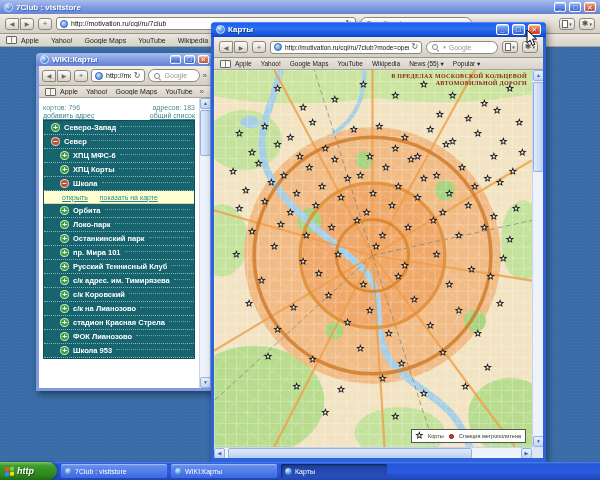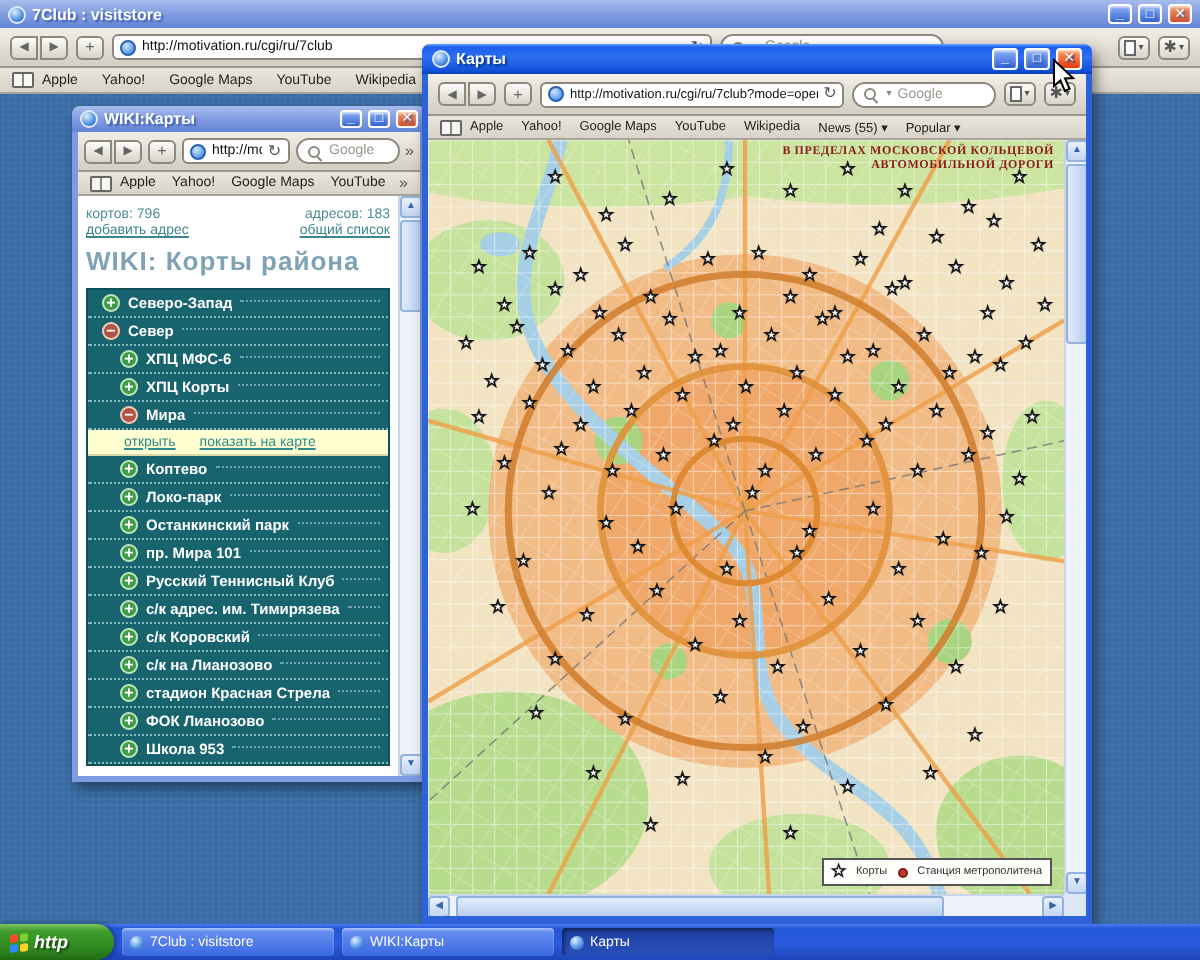--- a/index.html
+++ b/index.html
@@ -245,49 +245,48 @@
     <div class="content">
       <div class="wiki-inner">
         <div class="stats-row">
           <span>кортов: 796</span>
           <span>адресов: 183</span>
         </div>
         <div class="stats-row">
           <span class="lnk">добавить адрес</span>
           <span class="lnk">общий список</span>
         </div>
-        <div class="wiki-title">WIKI: Корты района</div>
         <div class="court-list">
             <div class="list-row indent-0">
               <span class="toggle-icon collapsed">+</span>
               <span class="row-label">Северо-Запад</span>
             </div>
             <div class="list-row indent-0">
               <span class="toggle-icon expanded">−</span>
               <span class="row-label">Север</span>
             </div>
             <div class="list-row indent-1">
               <span class="toggle-icon collapsed">+</span>
               <span class="row-label">ХПЦ МФС-6</span>
             </div>
             <div class="list-row indent-1">
               <span class="toggle-icon collapsed">+</span>
               <span class="row-label">ХПЦ Корты</span>
             </div>
             <div class="list-row indent-1">
               <span class="toggle-icon expanded">−</span>
-              <span class="row-label">Мира</span>
+              <span class="row-label">Школа</span>
             </div>
             <div class="list-action-row">
               <span class="action-link">открыть</span>
               <span class="action-link">показать на карте</span>
             </div>
             <div class="list-row indent-1">
               <span class="toggle-icon collapsed">+</span>
-              <span class="row-label">Коптево</span>
+              <span class="row-label">Орбита</span>
             </div>
             <div class="list-row indent-1">
               <span class="toggle-icon collapsed">+</span>
               <span class="row-label">Локо-парк</span>
             </div>
             <div class="list-row indent-1">
               <span class="toggle-icon collapsed">+</span>
               <span class="row-label">Останкинский парк</span>
             </div>
             <div class="list-row indent-1">

